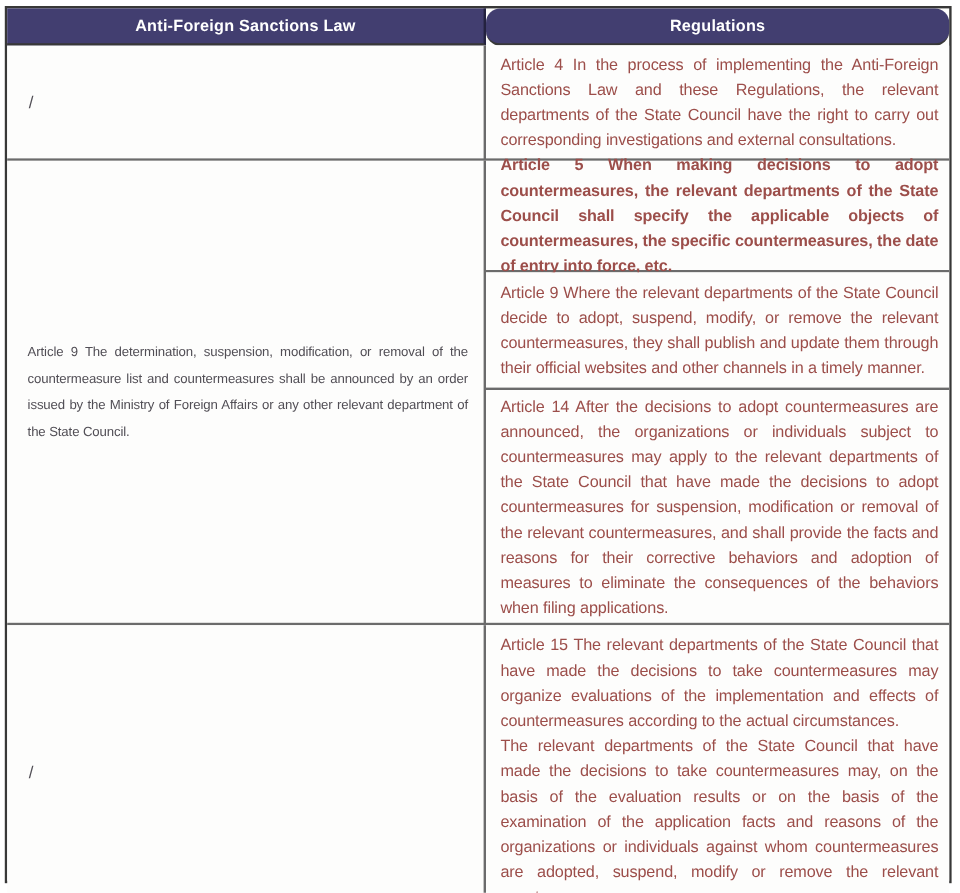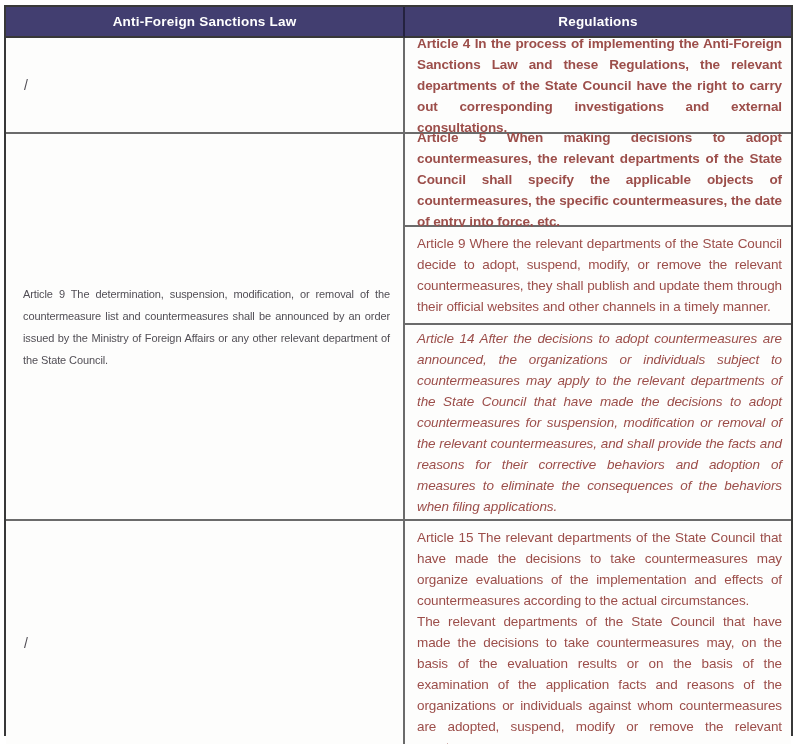--- a/index.html
+++ b/index.html
@@ -47,27 +47,27 @@
     justify-content:center;
     border-bottom:2px solid var(--outer);
   }
   .hcell.left{ border-right:2px solid var(--header-divider); }
   
   .lawcol{ border-right:2px solid var(--grid); }
   
   .hline{ border-bottom:2px solid var(--grid); }
   
   .c-h-law{grid-column:1;grid-row:1;}
-  .c-h-reg{grid-column:2;grid-row:1;}
+  .c-h-reg{grid-column:2;grid-row:1;border-radius:12px;}
   .c-law-1{grid-column:1;grid-row:2;}
-  .c-reg-4{grid-column:2;grid-row:2;font-weight:bold;}
+  .c-reg-4{grid-column:2;grid-row:2;}
   .c-law-9{grid-column:1;grid-row:3/6;}
   .c-reg-5{grid-column:2;grid-row:3;font-weight:bold;}
   .c-reg-11{grid-column:2;grid-row:4;}
-  .c-reg-14{grid-column:2;grid-row:5;font-style:italic;}
+  .c-reg-14{grid-column:2;grid-row:5;}
   .c-law-3{grid-column:1;grid-row:6;}
   .c-reg-15{grid-column:2;grid-row:6;}
   
   .regtext{
     color:var(--reg-text);
     font-size:13.5px;
     line-height:21px;
     letter-spacing:-0.1px;
     text-align:justify;
     padding:6px 9px 6px 12px;

